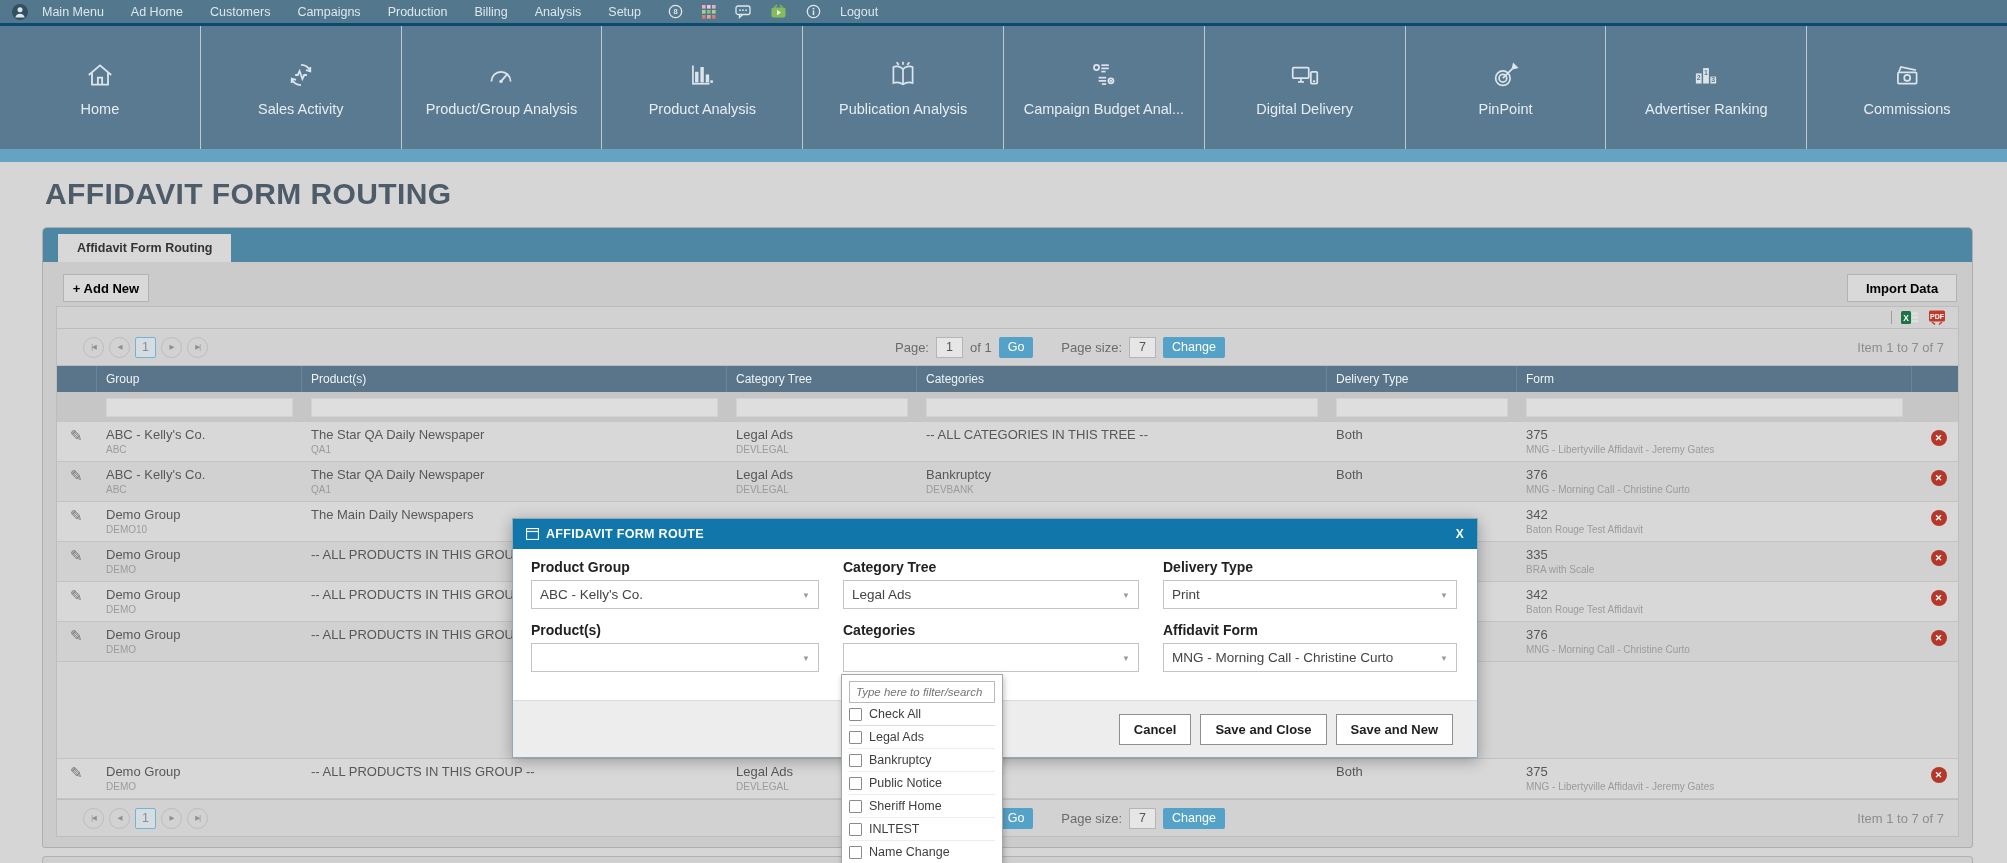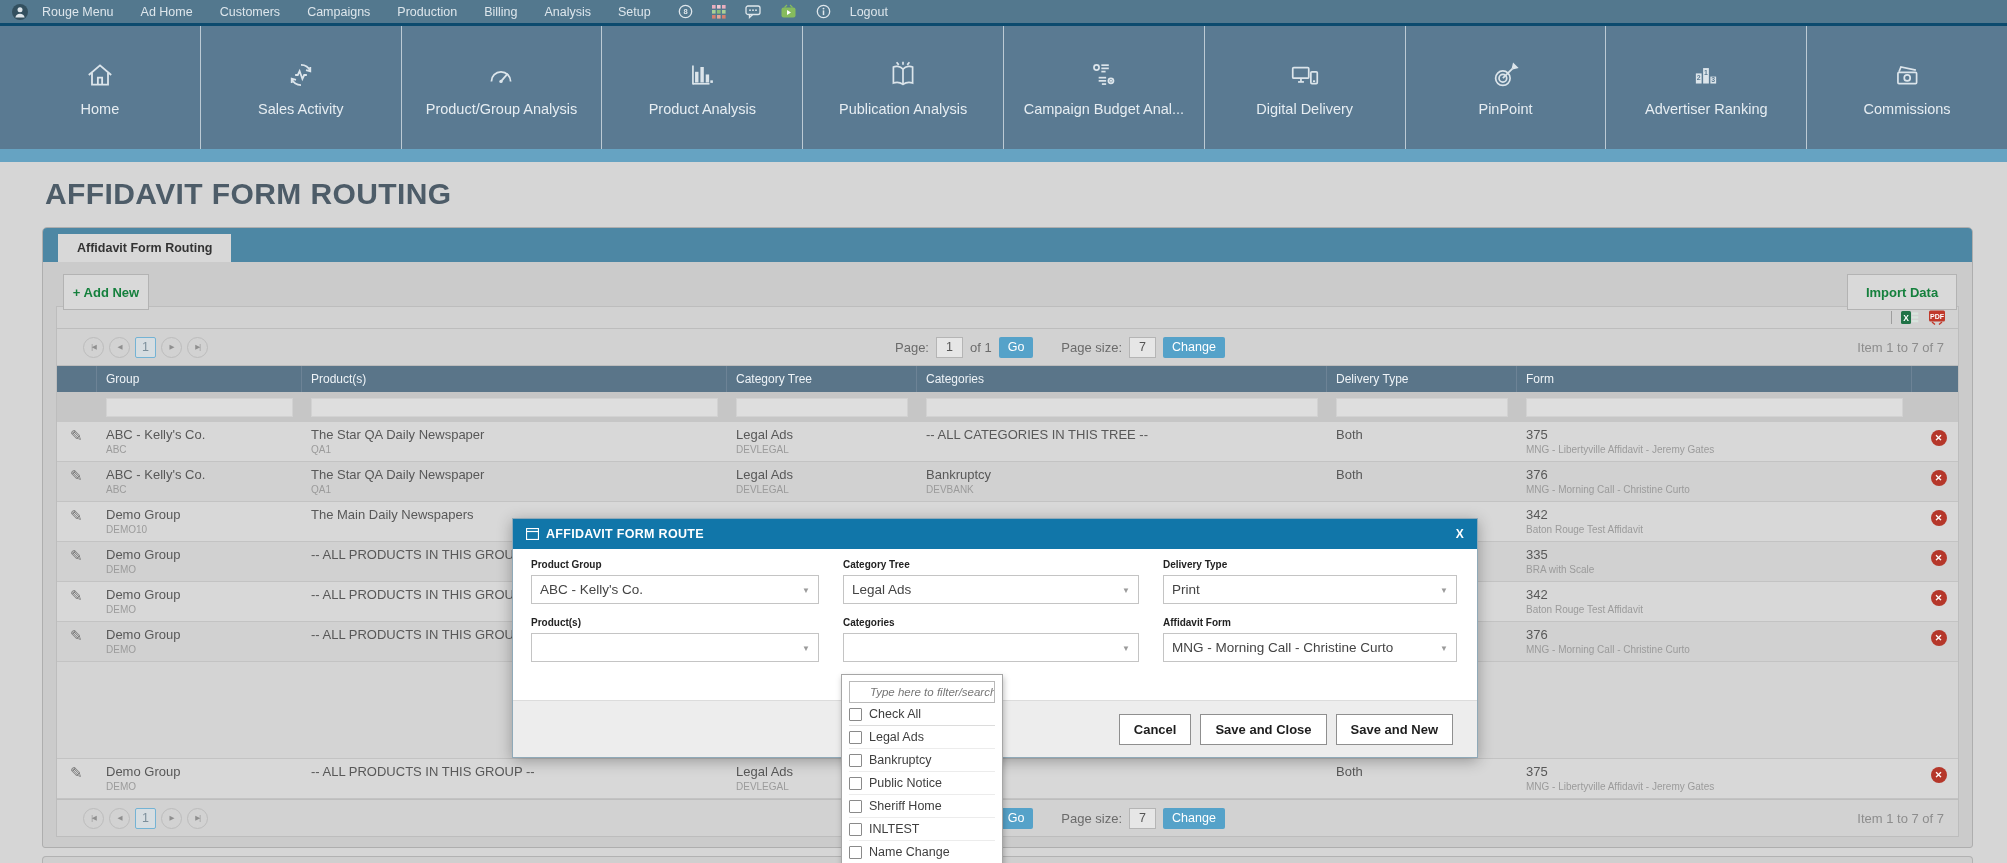--- a/index.html
+++ b/index.html
@@ -22,21 +22,21 @@
   .substrip { height:13px; background:#66a3c2; }
 
   
   .content { padding:0 34px 0 42px; }
   .page-title { font-size:30px; font-weight:bold; color:#4d5c68; letter-spacing:.4px; margin:15px 0 16px 3px; }
 
   .panel { position:relative; border:1px solid #aeaeae; border-radius:5px 5px 3px 3px; background:#cbcbcb; }
   .tabstrip { height:34px; background:#4d87a4; border-radius:4px 4px 0 0; display:flex; align-items:flex-end; padding-left:15px; }
   .grid-tab { height:28px; background:#d8d8d8; padding:0 19px; font-weight:bold; font-size:12.5px; color:#333; display:flex; align-items:center; cursor:pointer; }
   .toolbar { height:44px; position:relative; }
-  .btn-gray { position:absolute; top:12px; height:36px; background:#d9d9d9; border:1px solid #b3b3b3; font-weight:bold; font-size:13px; color:#15803d; display:flex; align-items:center; justify-content:center; cursor:pointer; }
+  .btn-gray { position:absolute; top:12px; height:28px; background:#d9d9d9; border:1px solid #b3b3b3; font-weight:bold; font-size:13px; color:#000000; display:flex; align-items:center; justify-content:center; cursor:pointer; }
   .btn-add { left:20px; width:86px; }
   .btn-import { right:15px; width:110px; }
 
   .inner { margin:0 13px 10px 13px; border:1px solid #bdbdbd; background:#d2d2d2; }
   .exportbar { height:22px; border-bottom:1px solid #bdbdbd; display:flex; justify-content:flex-end; align-items:center; gap:9px; padding-right:12px; }
   .vdiv { width:1px; height:13px; background:#9d9d9d; }
 
   .pagerbar { height:37px; display:flex; align-items:center; position:relative; padding:0 14px 0 26px; }
   .pagerbar.top { border-bottom:1px solid #bdbdbd; }
   .pagerbar.bottom { border-top:1px solid #bdbdbd; }
@@ -71,47 +71,47 @@
 
   
   .xlicon,.pdficon { display:flex; cursor:pointer; }
 
   
   .modal { position:absolute; left:512px; top:518px; width:966px; height:240px; background:#fff; z-index:10; border:1px solid #8fa9b8; box-shadow:0 3px 14px rgba(0,0,0,.3); }
   .modal-header { height:30px; background:#1176a9; color:#fff; display:flex; align-items:center; padding:0 13px; font-weight:bold; font-size:12.5px; letter-spacing:.3px; gap:7px; }
   .mclose { margin-left:auto; font-size:12px; font-weight:bold; cursor:pointer; }
   .modal-body { padding:10px 20px 0 18px; display:grid; grid-template-columns:288px 296px 294px; column-gap:24px; }
   .field { margin-bottom:13px; }
-  .field label { display:block; font-size:10px; font-weight:bold; color:#222; margin-bottom:5px; }
+  .field label { display:block; font-size:14px; font-weight:bold; color:#222; margin-bottom:5px; }
   .select { height:29px; border:1px solid #c4c4c4; position:relative; font-size:13.5px; color:#444; display:flex; align-items:center; padding-left:8px; background:#fff; cursor:pointer; white-space:nowrap; overflow:hidden; }
   .select::after { content:"▼"; position:absolute; right:8px; top:10px; font-size:8px; color:#9b9b9b; }
   .modal-footer { position:absolute; bottom:0; left:0; right:0; height:57px; background:#ededed; border-top:1px solid #dcdcdc; display:flex; align-items:center; justify-content:flex-end; gap:9px; padding-right:24px; }
   .btn-white { height:31px; background:#fff; border:1px solid #8f8f8f; font-weight:bold; font-size:13px; color:#1d1d1d; padding:0 14px; cursor:pointer; font-family:"Liberation Sans",sans-serif; }
 
   
   .dropdown { position:absolute; left:841px; top:674px; width:162px; background:#fff; border:1px solid #a6a6a6; z-index:20; box-shadow:1px 3px 6px rgba(0,0,0,.25); padding:6px 7px 0 7px; }
-  .dd-filter { width:100%; height:22px; border:1px solid #b9b9b9; font-style:italic; font-size:11.5px; color:#999; padding-left:20px; background:#fff; font-family:"Liberation Sans",sans-serif; }
+  .dd-filter { width:100%; height:22px; border:1px solid #b9b9b9; font-style:italic; font-size:11.5px; color:#999; padding-left:6px; background:#fff; font-family:"Liberation Sans",sans-serif; }
   .dd-item { display:flex; align-items:center; gap:7px; height:23px; border-bottom:1px solid #ececec; font-size:12.5px; color:#3e3e3e; cursor:pointer; }
   .dd-item:first-of-type { border-bottom:1px solid #dcdcdc; }
   .dd-check { width:13px; height:13px; border:1px solid #8a8a8a; background:#fff; border-radius:1px; flex:none; }
 </style>
 </head>
 <body>
 
 <div id="app">
 
   <div class="topbar">
     <span class="useri">
       <svg width="16" height="16" viewBox="0 0 16 16">
           <circle cx="8" cy="8" r="8" fill="#33505f"></circle>
           <circle cx="8" cy="5.8" r="2.5" fill="#dfe7ec"></circle>
           <path d="M3.4 13.4 a4.7 4.7 0 0 1 9.2 0 z" fill="#dfe7ec"></path>
         </svg>
     </span>
-    <span class="navitem">Rouge Menu</span>
+    <span class="navitem">Main Menu</span>
     <span class="navitem">Ad Home</span>
     <span class="navitem">Customers</span>
     <span class="navitem">Campaigns</span>
     <span class="navitem">Production</span>
     <span class="navitem">Billing</span>
     <span class="navitem">Analysis</span>
     <span class="navitem">Setup</span>
     <span class="ticon">
       <svg width="15" height="15" viewBox="0 0 16 16">
           <circle cx="8" cy="8" r="6.6" fill="none" stroke="#dfe7ec" stroke-width="1.4"></circle>

